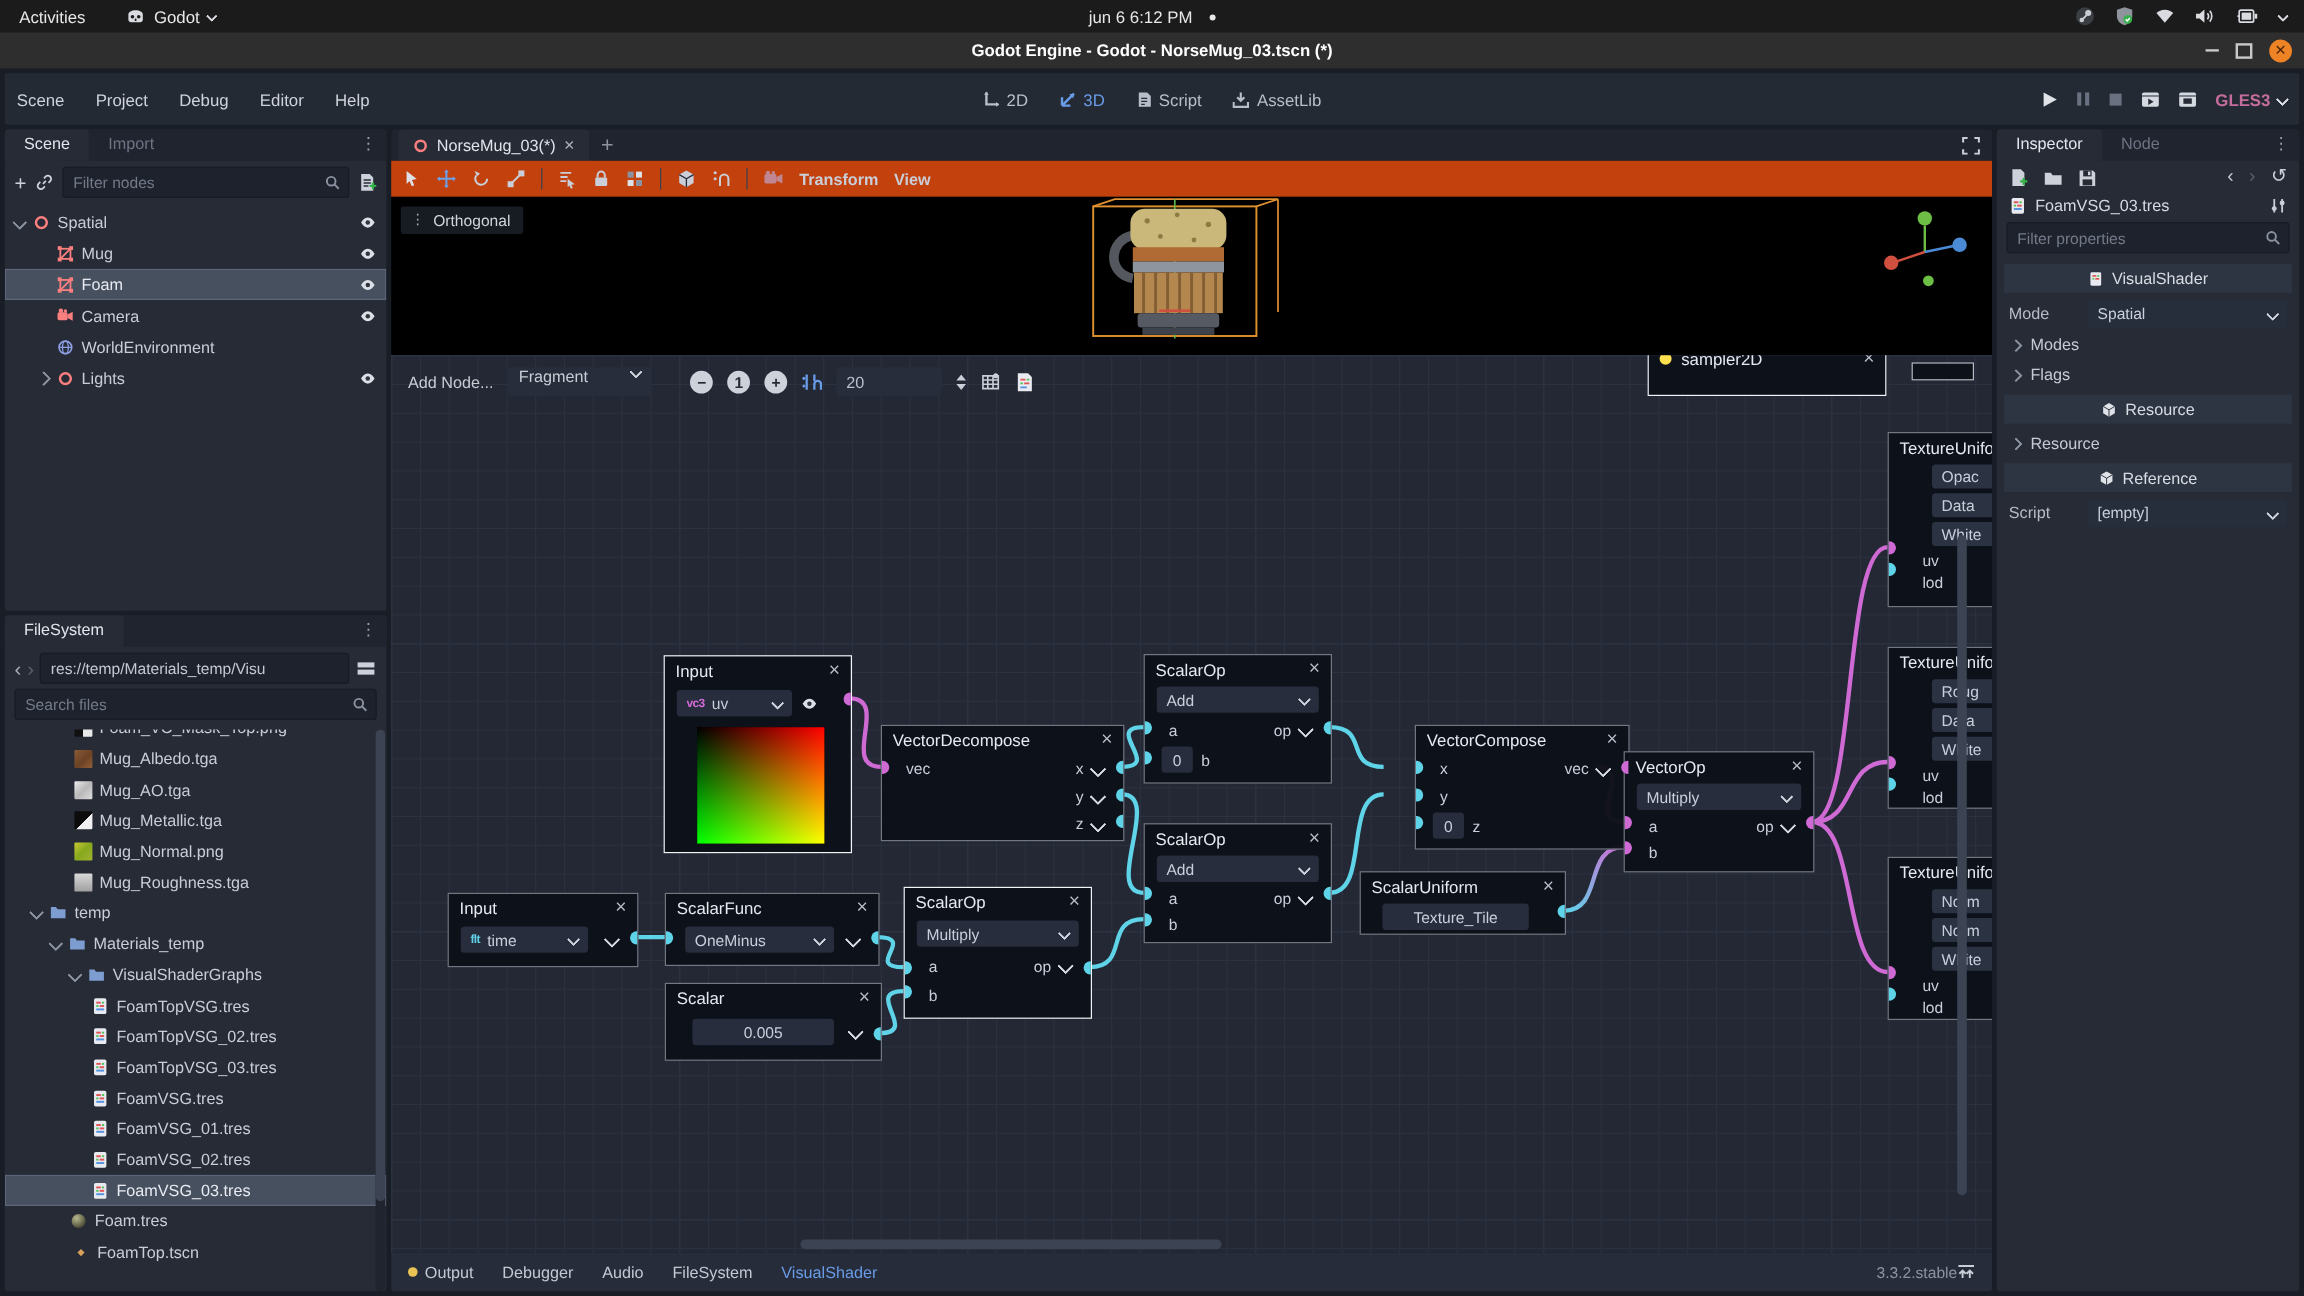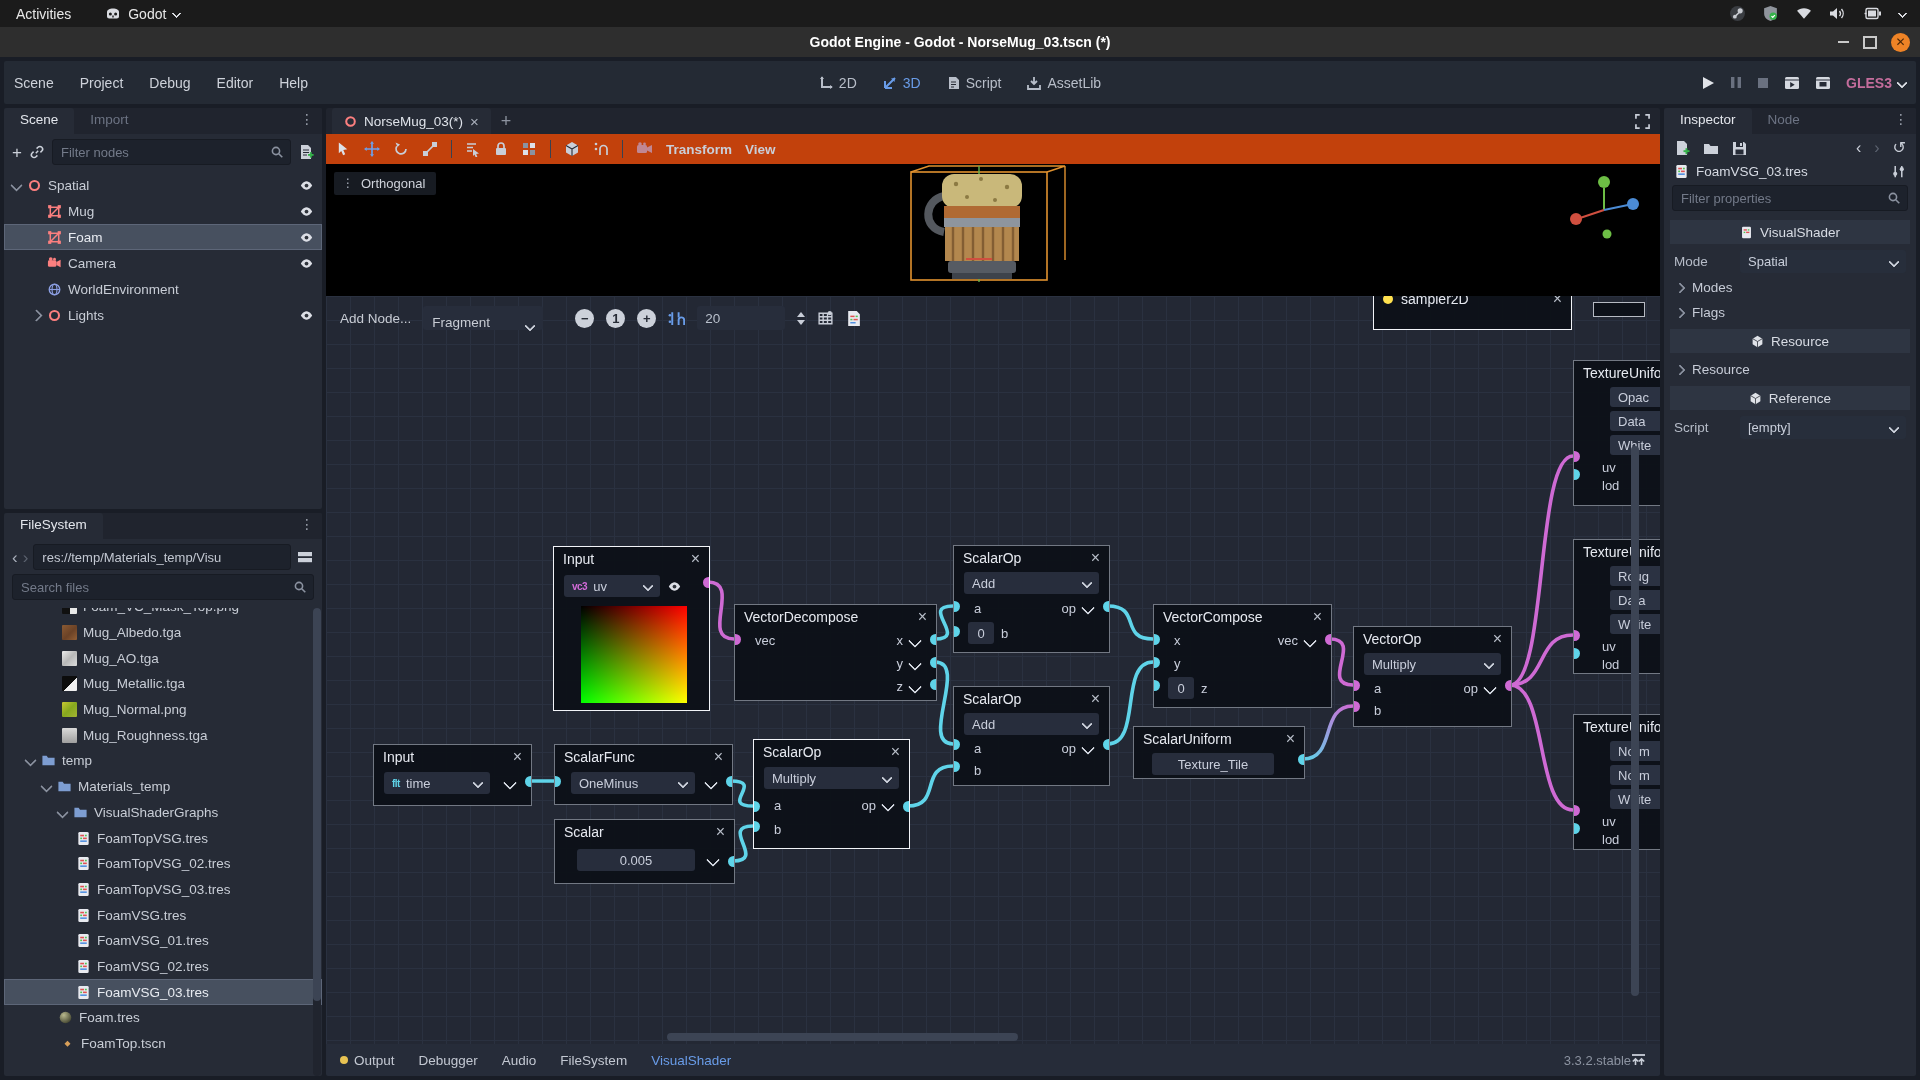--- a/index.html
+++ b/index.html
@@ -68,21 +68,21 @@
   .viewport{height:132px;background:#000;position:relative;flex:none;}
   .ortho{position:absolute;left:8px;top:8px;height:23px;background:rgba(25,29,37,.92);border-radius:2px;display:flex;align-items:center;gap:7px;
     padding:0 11px 0 8px;font-size:13px;color:#cfd3db;}
   .vdots{color:#aab0bc;font-size:12px;line-height:.8;}
   .graph{flex:1;position:relative;overflow:hidden;min-height:0;background-color:#232834;
     background-image:linear-gradient(#2a3140 1px,transparent 1px),linear-gradient(90deg,#2a3140 1px,transparent 1px),
       linear-gradient(#313a4b 1px,transparent 1px),linear-gradient(90deg,#313a4b 1px,transparent 1px);
     background-size:24px 24px,24px 24px,240px 240px,240px 240px;}
   .graph-toolbar{position:absolute;left:14px;top:10px;display:flex;align-items:center;gap:12px;z-index:5;}
   .gt-label{font-size:13.5px;color:#c8ccd4;}
-  .gt-select{display:flex;align-items:flex-end;gap:10px;background:#272d3b;border-radius:3px;height:24px;padding:0 9px;font-size:13.5px;color:#c8ccd4;}
+  .gt-select{display:flex;align-items:flex-start;gap:10px;background:#272d3b;border-radius:3px;height:24px;padding:0 9px;font-size:13.5px;color:#c8ccd4;}
   .circ{width:19px;height:19px;border-radius:50%;background:#ccd1da;color:#262b36;font-size:13px;font-weight:bold;display:flex;align-items:center;justify-content:center;line-height:1;}
   .gt-box{background:#272d3b;border-radius:3px;height:24px;width:72px;display:flex;align-items:center;padding:0 8px;font-size:13.5px;color:#b9c0cc;}
   .updown{display:flex;flex-direction:column;gap:3px;}
   .updown i{width:0;height:0;border-left:4px solid transparent;border-right:4px solid transparent;}
   .updown .u{border-bottom:5px solid #c9ced8;}
   .updown .d{border-top:5px solid #c9ced8;}
   #wires{position:absolute;inset:0;z-index:1;pointer-events:none;}
   #gnodes{position:absolute;inset:0;z-index:2;}
   .gnode{position:absolute;background:rgba(13,17,24,.96);border:1px solid rgba(198,205,219,.55);color:#dfe3ec;overflow:hidden;}
   .gnode.sel{border-color:#f2f4f8;}
@@ -132,20 +132,23 @@
       <svg width="16" height="16" viewBox="0 0 16 16">
           <path d="M2 6c0-2 2.6-3.5 6-3.5S14 4 14 6v4.5c0 1.2-1 2-2.2 2H4.2C3 12.5 2 11.7 2 10.5z" fill="#d9dbe0"></path>
           <circle cx="5.4" cy="8" r="1.5" fill="#1b1b1b"></circle>
           <circle cx="10.6" cy="8" r="1.5" fill="#1b1b1b"></circle>
           <rect x="7.3" y="9.5" width="1.4" height="2" fill="#1b1b1b"></rect>
         </svg>
       <span>Godot</span>
       <span class="dchev" style="border-color:#d9dbe0;width:5px;height:5px;"></span>
     </span>
   </div>
+  <div class="gb-clock">
+    <span>jun 6  6:12 PM</span><span class="gb-dot"></span>
+  </div>
   <div class="gb-right">
     <svg width="17" height="17" viewBox="0 0 16 16">
         <circle cx="8" cy="8" r="7" fill="#3a3d42"></circle>
         <circle cx="10.5" cy="5.5" r="2.4" fill="#c9ccd2"></circle>
         <circle cx="5.5" cy="11" r="1.8" fill="#c9ccd2"></circle>
         <path d="M6.5 10L9.5 7" stroke="#c9ccd2" stroke-width="1.4"></path>
       </svg>
     <svg width="17" height="17" viewBox="0 0 16 16">
         <path d="M8 1l6 2v5c0 4-3 6-6 7-3-1-6-3-6-7V3z" fill="#8f949c"></path>
         <circle cx="10.5" cy="10.5" r="3.4" fill="#35b24a"></circle>
@@ -853,21 +856,21 @@
                   <span class="chev"></span>
                 </span>
               </div>
               <div class="grow" style="height: 22px;">
                 <span class="ctext" style="margin-left: 10px;">b</span>
               </div>
               <span class="port" style="background: rgb(95, 212, 233); top: 52px; left: -5px;"></span>
               <span class="port" style="background: rgb(95, 212, 233); top: 74px; left: -5px;"></span>
               <span class="port" style="background: rgb(95, 212, 233); top: 52px; right: -5px;"></span>
             </div>
-            <div class="gnode" style="left: 827px; top: 308px; width: 177px; height: 102px;">
+            <div class="gnode" style="left: 853px; top: 308px; width: 177px; height: 102px;">
               <div class="gtitle">
                 <span>VectorCompose</span>
                 <span class="x">×</span>
               </div>
               <div class="grow" style="height: 23px;">
                 <span class="ctext" style="margin-left: 10px;">x</span>
                 <span class="rgroup">
                   <span class="ctext">vec</span>
                   <span class="chev"></span>
                 </span>

